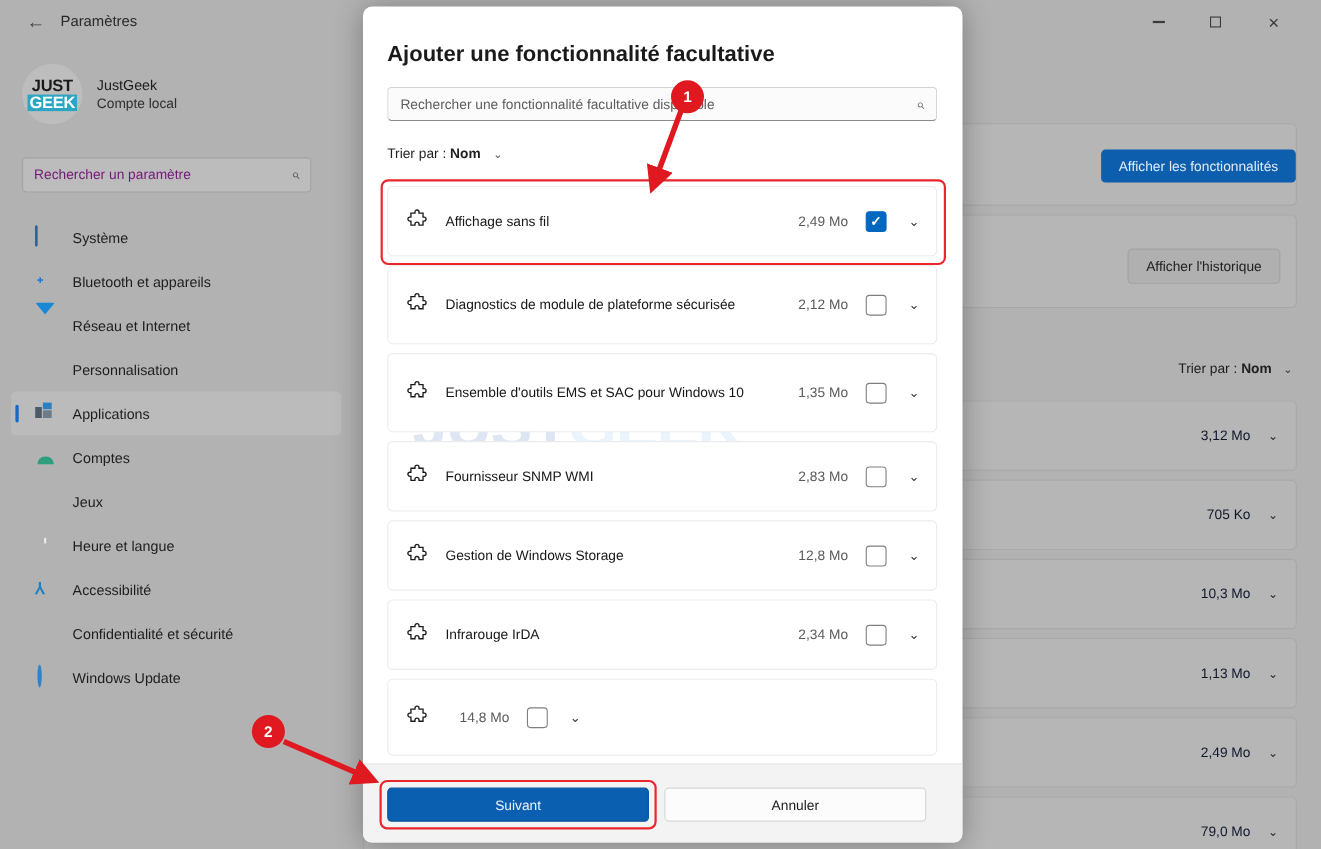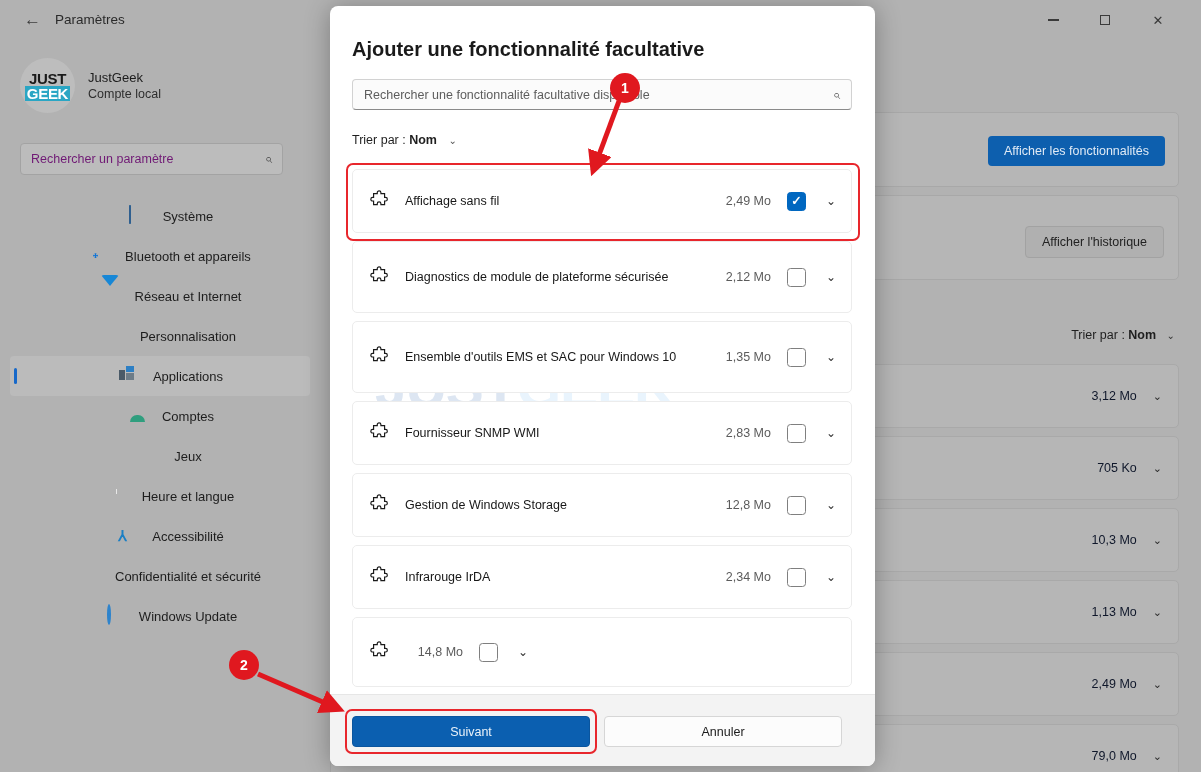--- a/index.html
+++ b/index.html
@@ -63,21 +63,21 @@
     position: absolute; left: 20px; top: 103px; width: 263px; height: 32px;
     background: #bcbcbc; border: 1px solid #a3a3a3; border-radius: 4px;
     display: flex; align-items: center; padding: 0 10px;
   }
   .sb-search .ph { font-size: 12.5px; color: #701a75; flex: 1; }
   .sb-search .mag { font-size: 13px; color: #3c3c3c; transform: scaleX(-1); }
 
   .navlist { position: absolute; left: 10px; top: 156px; width: 300px; }
   .navitem {
     position: relative; height: 40px; display: flex; align-items: center;
-    border-radius: 4px; padding-left: 22px; margin-bottom: 0px; justify-content: center;
+    border-radius: 4px; padding-left: 22px; margin-bottom: 0px;
   }
   .navitem.sel { background: #bbbbbb; }
   .navitem.sel::before {
     content: ""; position: absolute; left: 4px; top: 12px;
     width: 3px; height: 16px; background: #1668c9; border-radius: 2px;
   }
   .navicon { width: 20px; height: 20px; margin-right: 14px; position: relative; flex: none; }
   .navtext { font-size: 13px; color: #1d1d1d; }
 
   
@@ -99,21 +99,21 @@
   .ic-priv { width:13px; height:15px; background:#9aa0a6; margin:3px 0 0 3px; border-radius:3px 3px 6px 6px; }
   .ic-upd { width:15px; height:15px; border-radius:50%; border:2.2px solid #2d83cc; margin:3px 0 0 2px; }
 
   
   .bg-main { position: absolute; left: 318px; top: 40px; right: 0; bottom: 0; overflow: hidden; }
   .bgcard {
     position: absolute; left: 12px; right: 22px;
     background: #b6b6b6; border: 1px solid #a8a8a8; border-radius: 5px;
   }
   .bgbtn-primary {
-    position: absolute; right: 13px; background: #0d5fae; color: #dfeaf5;
+    position: absolute; right: 0; background: #0d5fae; color: #dfeaf5;
     font-size: 12.5px; border-radius: 4px; padding: 8px 16px; text-align: right;
   }
   .bgbtn-secondary {
     position: absolute; right: 14px; background: #b0b0b0; color: #222;
     font-size: 12.5px; border-radius: 4px; padding: 8px 16px; border: 1px solid #a2a2a2;
   }
   .bg-sort {
     position: absolute; right: 26px; font-size: 12.5px; color: #1f1f1f;
   }
   .bg-sort b { font-weight: 700; }

